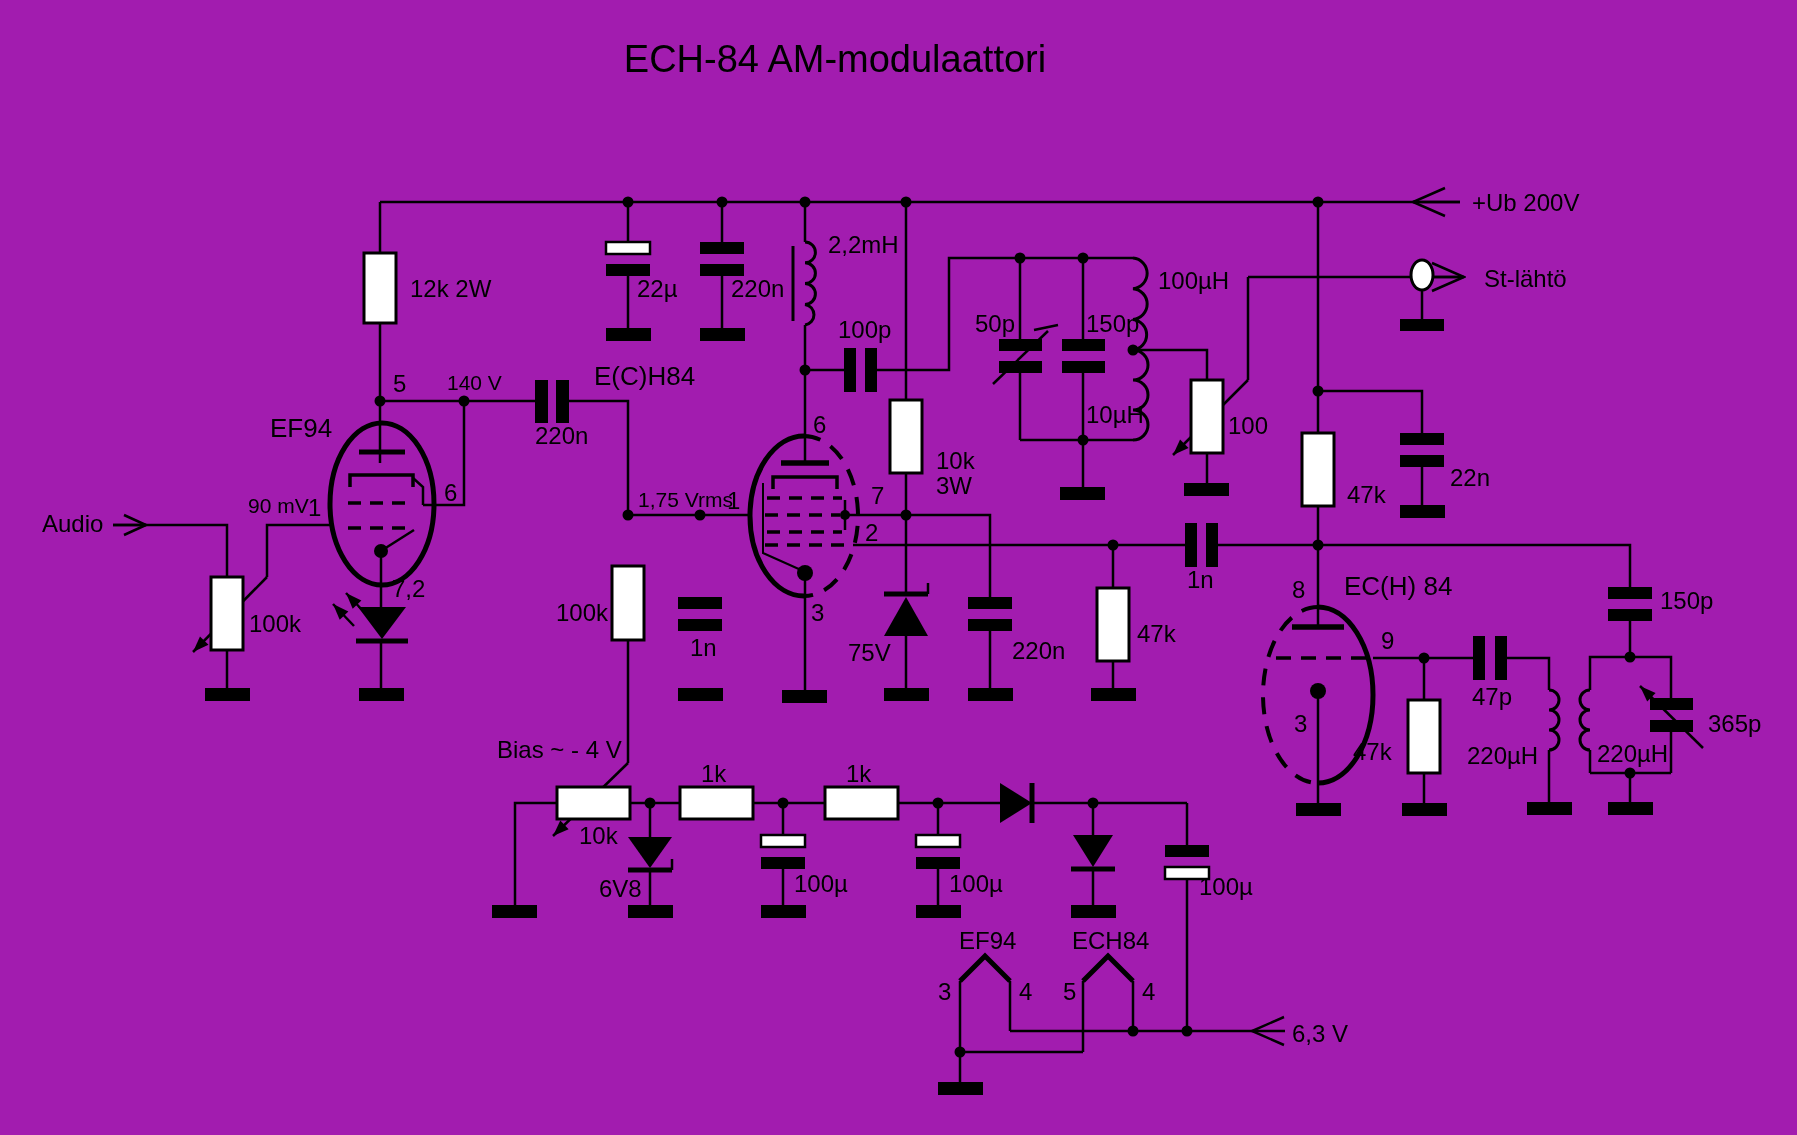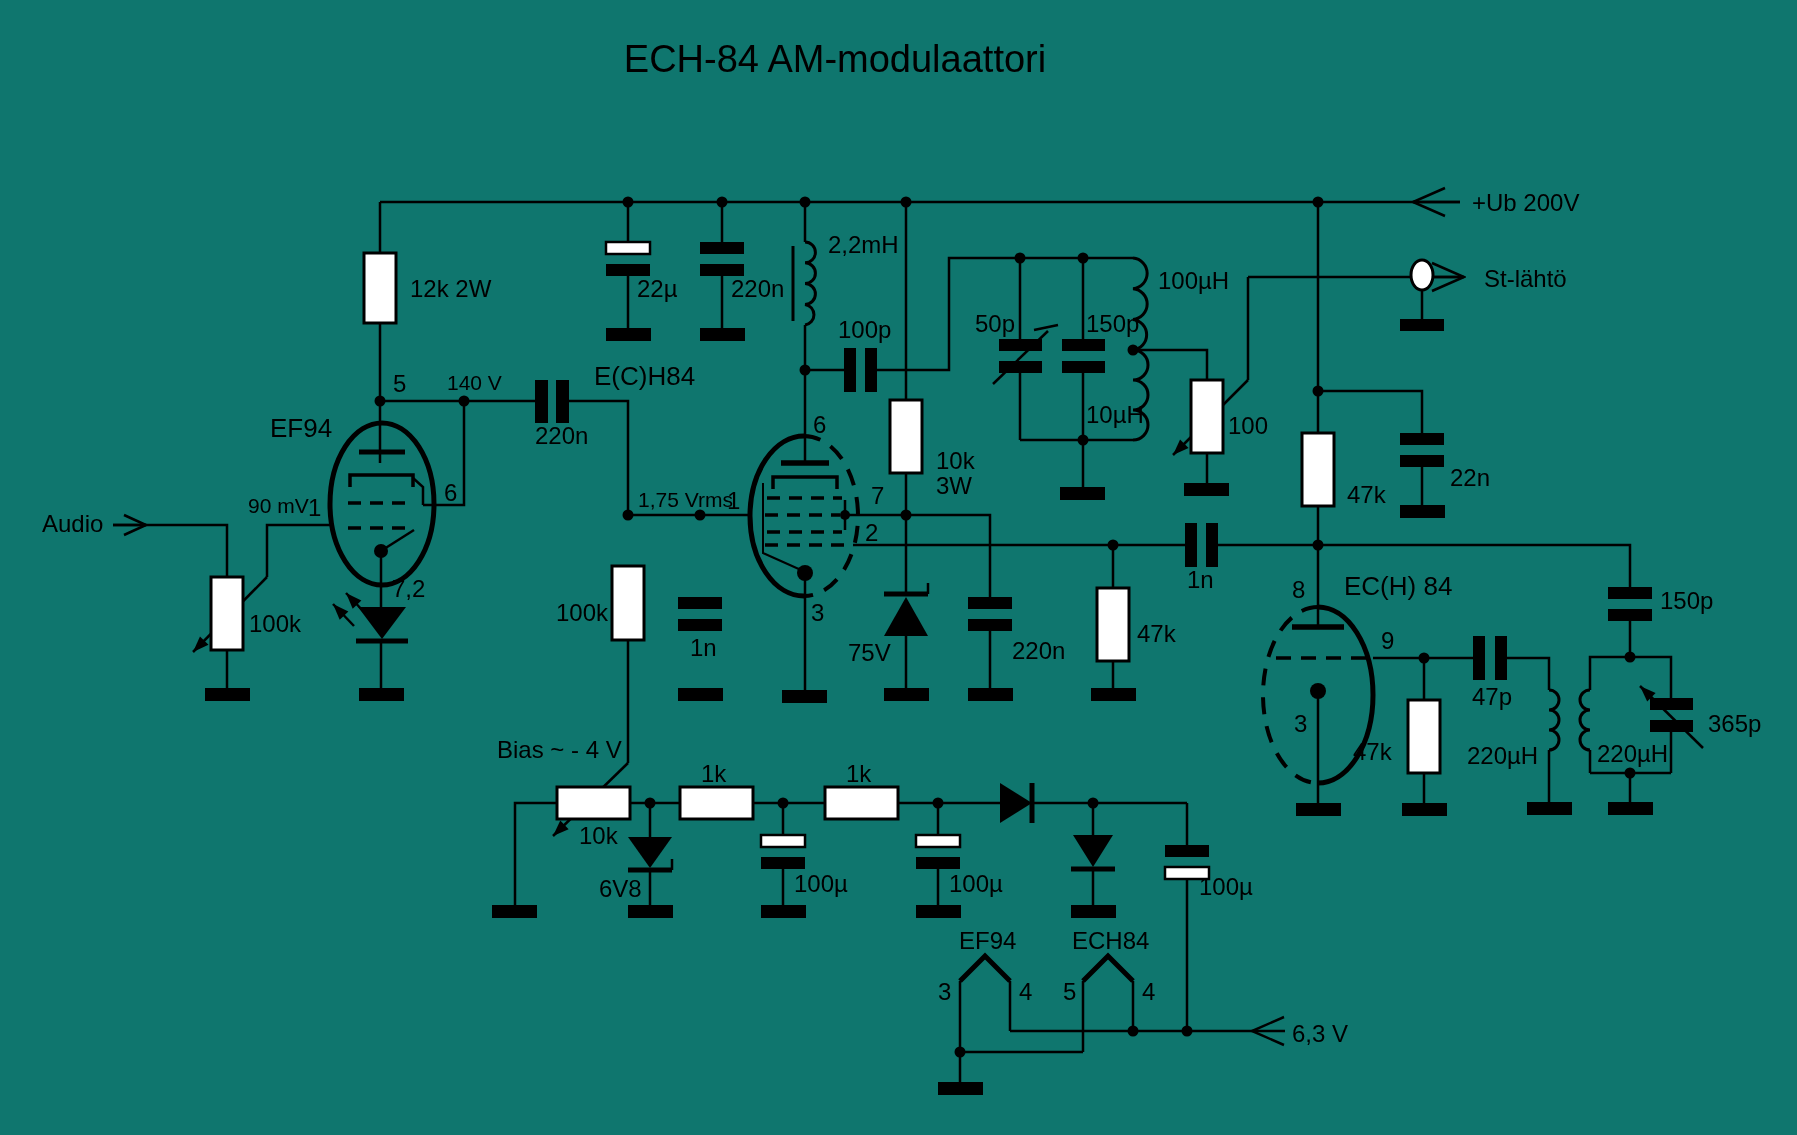--- a/index.html
+++ b/index.html
@@ -1,16 +1,16 @@
 <!DOCTYPE html>
 <html><head>
 <meta charset="utf-8">
 <style>
   html,body{margin:0;padding:0;background:#fff;}
-  #stage{position:relative;width:1797px;height:1135px;background:#0f766e;overflow:hidden;}
+  #stage{position:relative;width:1797px;height:1135px;background:#a21caf;overflow:hidden;}
   svg{position:absolute;left:0;top:0;}
   text{fill:#000;font-family:"Liberation Sans","DejaVu Sans",sans-serif;}
   .lbl{font-size:24px;}
   .meas{font-size:21px;}
   .tube{font-size:26px;}
   .pin{font-size:24px;}
   .title{font-size:38px;}
   .wire{stroke:#000;stroke-width:2.5;fill:none;}
   .thick{stroke:#000;stroke-width:5;fill:none;}
   .comp{fill:#fff;stroke:#000;stroke-width:3;}

